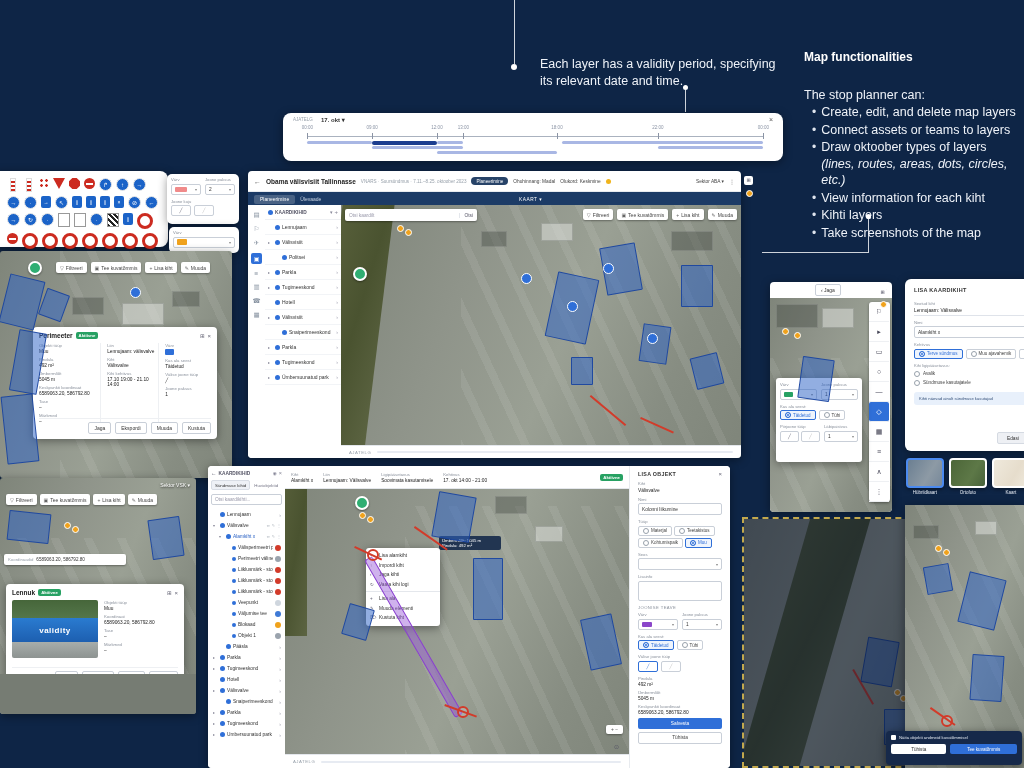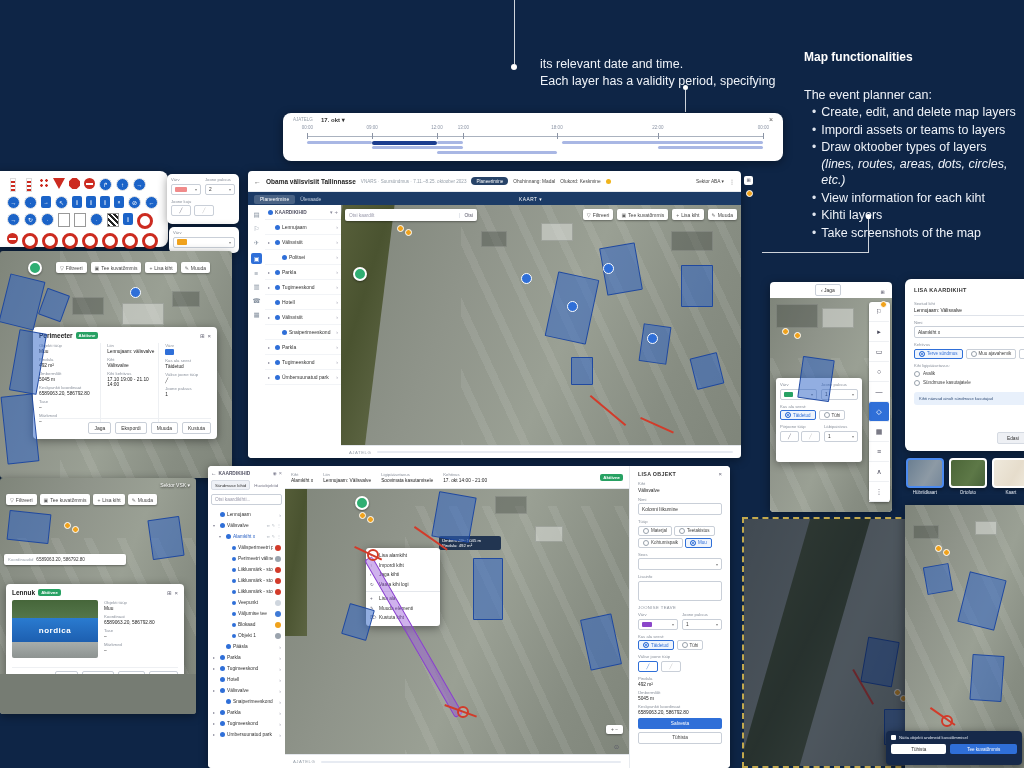--- a/index.html
+++ b/index.html
@@ -76,37 +76,37 @@
   .btext{font-size:12.5px;line-height:16.5px;color:#eef2f8;}
 </style>
 </head>
 <body>
 
 <div id="slide">
 
   <div class="vline" style="left:514px;top:0;height:64px;"></div>
   <div class="cdot" style="left:511px;top:64px;"></div>
   <div class="abs" style="left:540px;top:56px;width:250px;color:#eef2f8;font-size:12.5px;line-height:17px;">
+    <div>Each layer has a validity period, specifying</div>
     <div>its relevant date and time.</div>
-    <div>Each layer has a validity period, specifying</div>
   </div>
   <div class="cdot" style="left:683px;top:85px;width:5px;height:5px;"></div>
   <div class="vline" style="left:685px;top:90px;height:22px;"></div>
 
   <div class="abs" style="left:804px;top:50px;width:216px;">
     <div style="font-size:12px;font-weight:bold;color:#fff;margin-bottom:24px;">Map functionalities</div>
-    <div style="font-size:12.5px;color:#eef2f8;margin-bottom:2px;">The event planner can:</div>
+    <div style="font-size:12.5px;color:#eef2f8;margin-bottom:2px;">The stop planner can:</div>
     <div id="bullets" style="padding-left:8px;">
         <div class="bullet">
           <div class="bdot">•</div>
           <div class="btext"><span>Create, edit, and delete map layers</span></div>
         </div>
         <div class="bullet">
           <div class="bdot">•</div>
-          <div class="btext"><span>Impordi assets or teams to layers</span></div>
+          <div class="btext"><span>Connect assets or teams to layers</span></div>
         </div>
         <div class="bullet">
           <div class="bdot">•</div>
           <div class="btext"><span>Draw oktoober types of layers </span><span style="font-style: italic;">(lines, routes, areas, dots, circles, etc.)</span></div>
         </div>
         <div class="bullet">
           <div class="bdot">•</div>
           <div class="btext"><span>View information for each kiht</span></div>
         </div>
         <div class="bullet">
@@ -509,21 +509,21 @@
     <div class="card" style="left:6px;top:106px;width:178px;height:104px;border-radius:4px;padding:5px 6px;box-sizing:border-box;">
       <div style="display:flex;align-items:center;gap:3px;">
         <span style="font-size:6.5px;font-weight:bold;color:#222;">Lennuk</span>
         <span class="gbadge">Aktiivne</span>
         <span style="margin-left:auto;font-size:5.5px;color:#667;">⊞</span>
         <span style="font-size:6px;color:#667;">×</span>
       </div>
       <div style="display:flex;gap:6px;margin-top:4px;">
         <div style="width:86px;height:58px;border-radius:2px;overflow:hidden;display:flex;flex-direction:column;">
           <div style="height:18px;background:linear-gradient(#46663a,#54764a);"></div>
-          <div style="height:24px;background:linear-gradient(#2a7bd0,#1d5fb0);color:#fff;font-size:8px;font-weight:bold;display:flex;align-items:center;justify-content:center;letter-spacing:.5px;">nordica</div>
+          <div style="height:24px;background:linear-gradient(#2a7bd0,#1d5fb0);color:#fff;font-size:8px;font-weight:bold;display:flex;align-items:center;justify-content:center;letter-spacing:.5px;">validity</div>
           <div style="flex:1;background:linear-gradient(#a7adab,#8d9391);"></div>
         </div>
         <div id="len-fields" style="flex:1;">
             <div class="fld">
               <div class="flab">Objekti tüüp</div>
               <div class="fval">Muu</div>
             </div>
             <div class="fld">
               <div class="flab">Koordinaat</div>
               <div class="fval">6589063.20, 586792.80</div>

